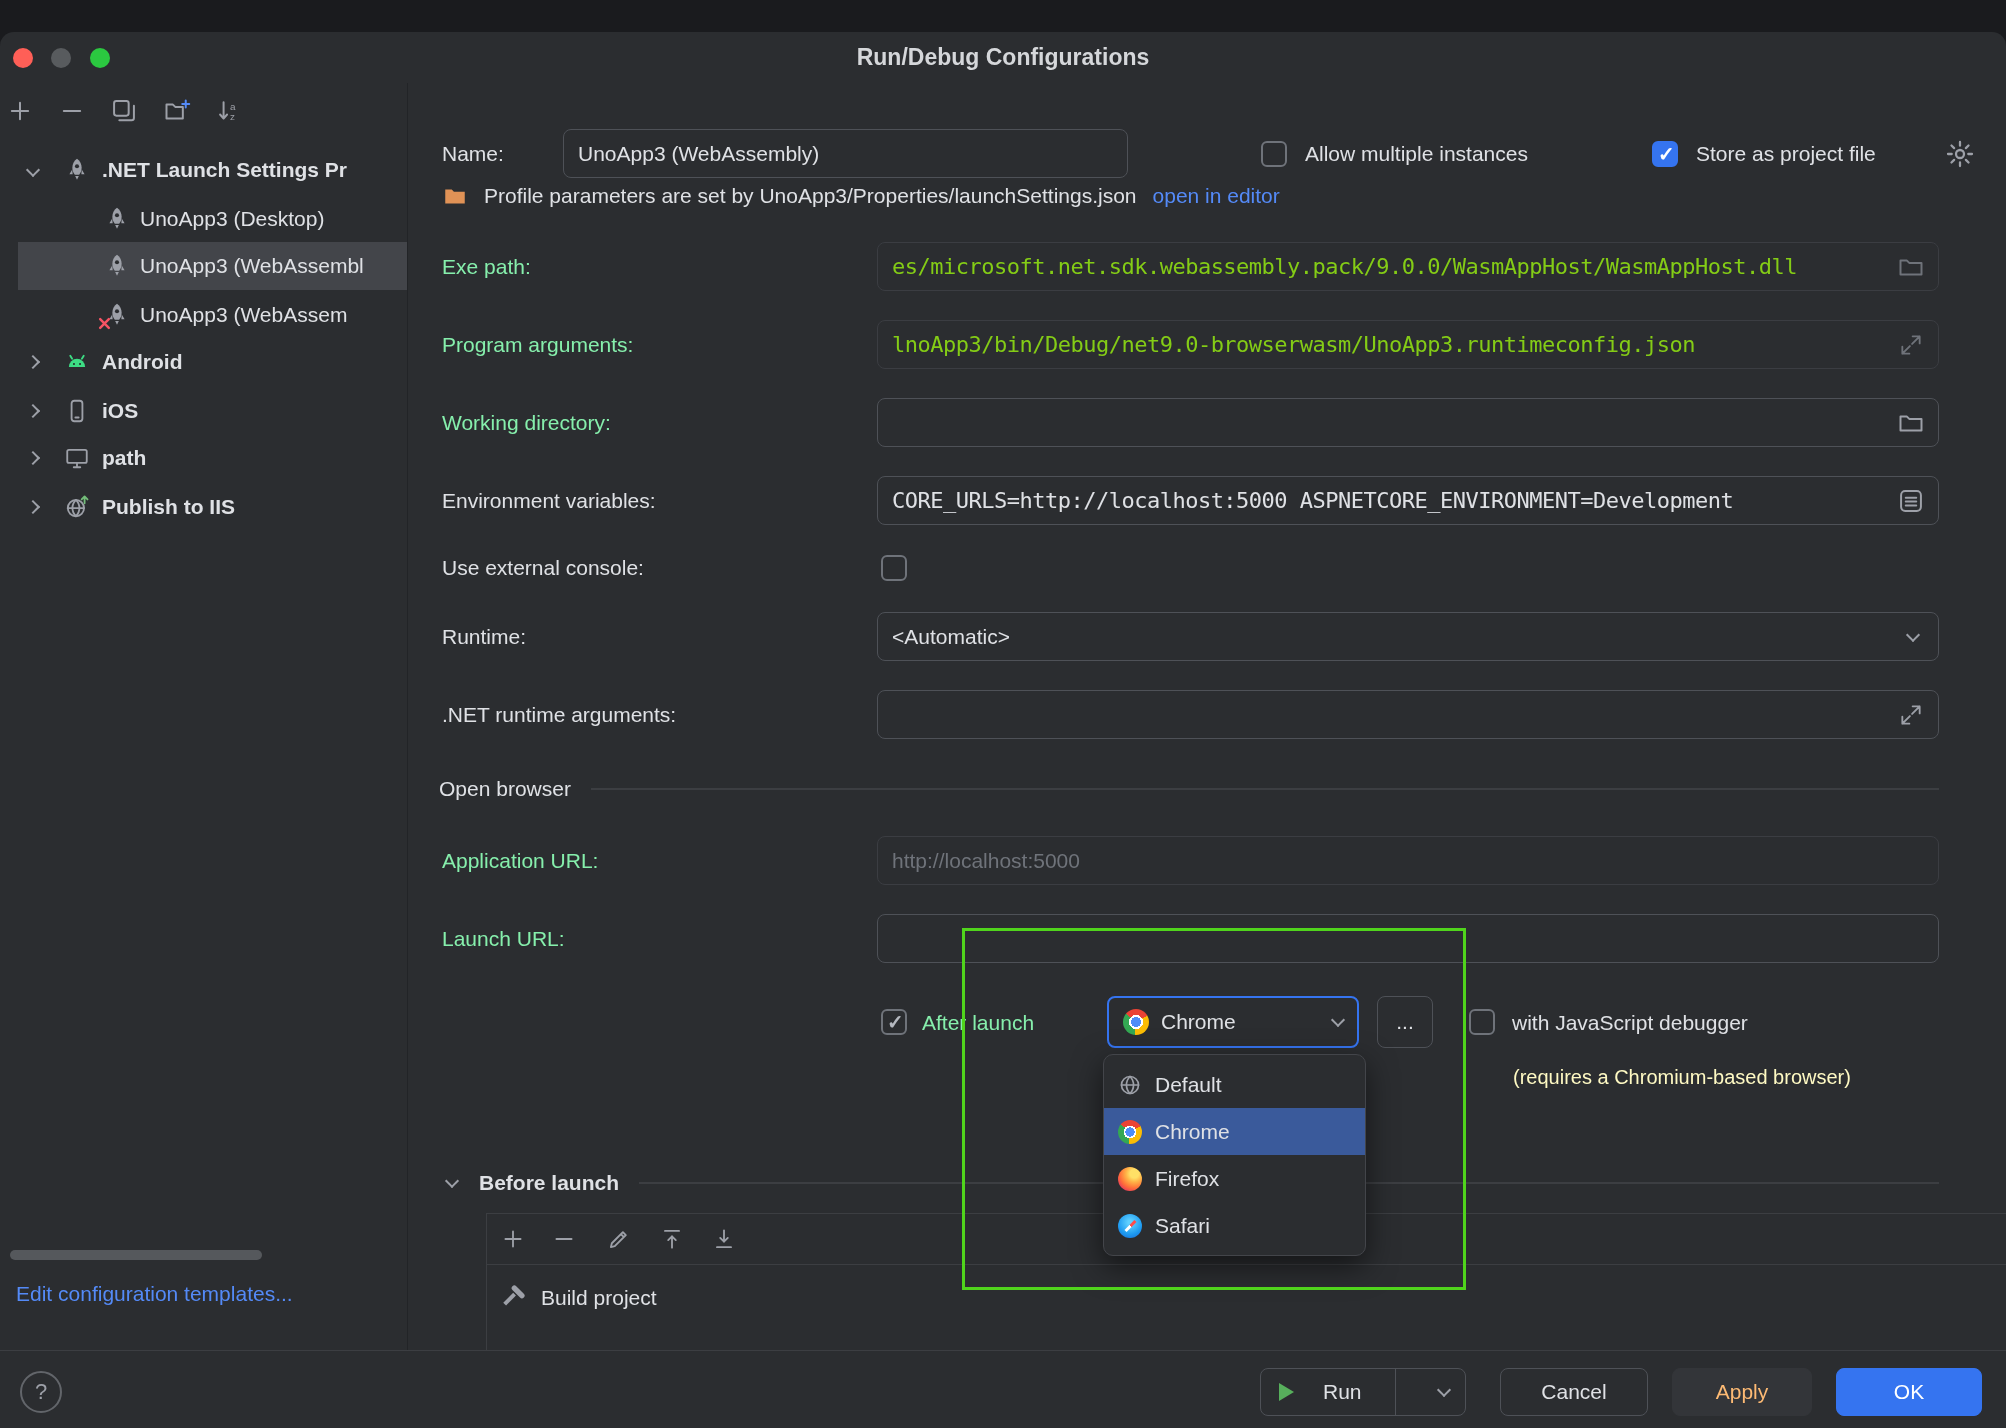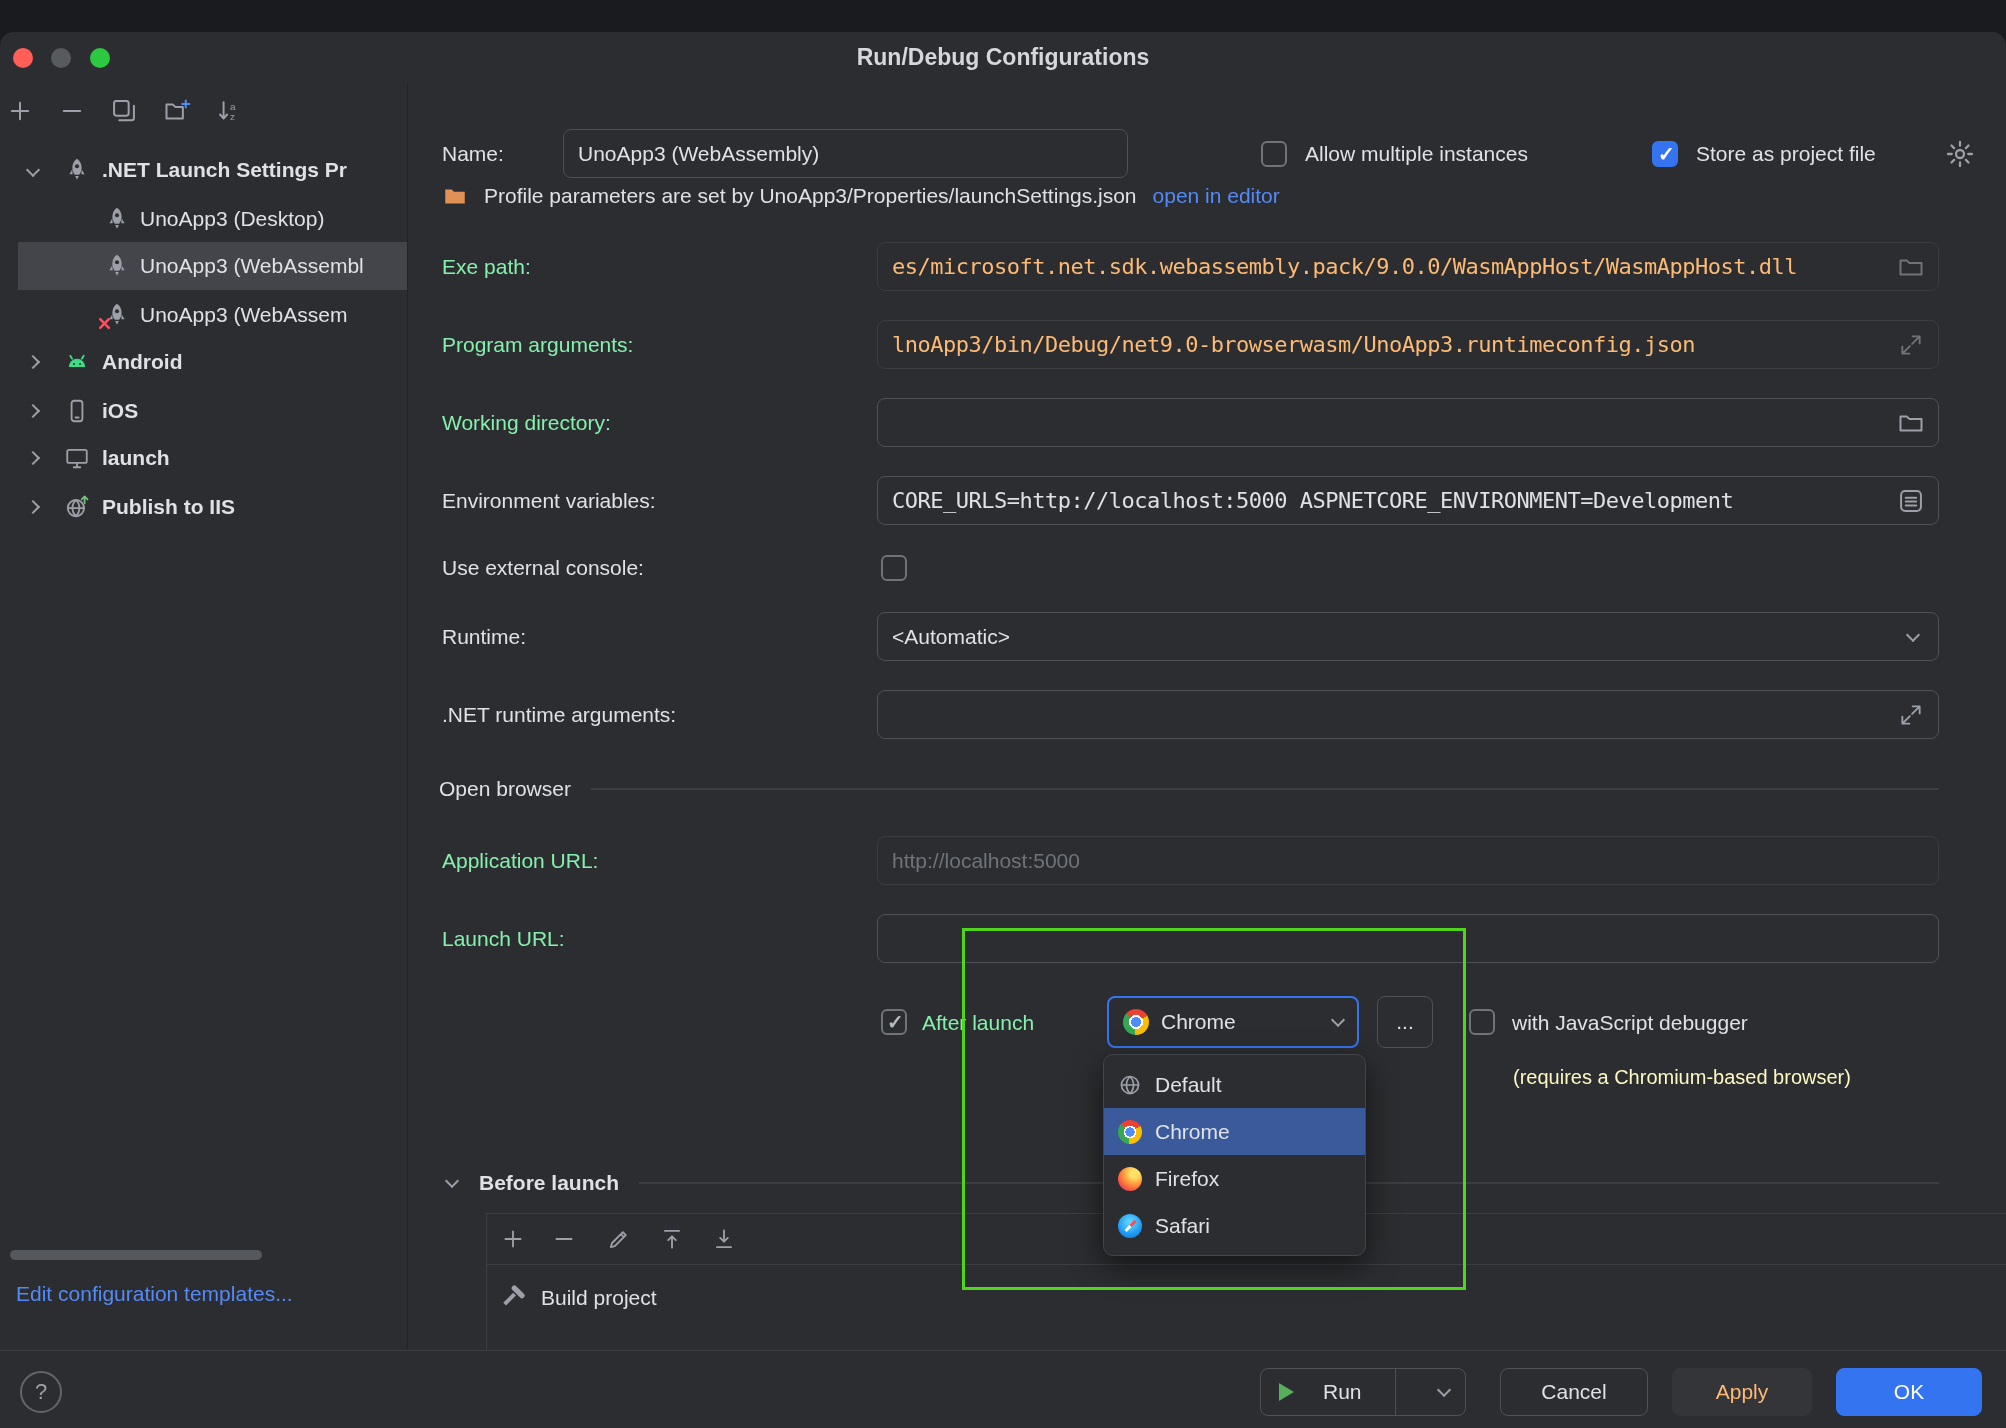--- a/index.html
+++ b/index.html
@@ -23,21 +23,21 @@
   .chev.down{transform:rotate(45deg);}
   .chev.right{transform:rotate(-45deg);}
   .tree-chev{position:absolute;top:19px;}
   .hscroll{position:absolute;left:10px;top:1218px;width:252px;height:10px;border-radius:5px;background:#55585c;}
   .edit-link{position:absolute;left:16px;top:1250px;font-size:21px;color:#548af7;cursor:pointer;}
 
   
   .flabel{position:absolute;left:442px;height:49px;display:flex;align-items:center;font-size:21px;color:#dfe1e5;}
   .flabel.dim{color:#86efac;}
   .ffield{position:absolute;left:877px;right:67px;height:49px;border:1.5px solid #4e5157;border-radius:8px;background:#2b2d30;display:flex;align-items:center;padding:0 12px 0 14px;font-size:21px;}
-  .ffield.disabled{border-color:#3b3d42;color:#fdba74;}
+  .ffield.disabled{border-color:#3b3d42;color:#84cc16;}
   .ffield .ftext{flex:1;overflow:hidden;white-space:nowrap;}
   .mono{font-family:"DejaVu Sans Mono",monospace;font-size:22px;letter-spacing:-0.5px;}
   .fic{width:30px;height:30px;flex:0 0 auto;margin-left:8px;display:flex;align-items:center;justify-content:center;}
   .cb{position:absolute;width:26px;height:26px;border:2px solid #6f737a;border-radius:6px;background:transparent;}
   .cb.checked-blue{background:#3574f0;border-color:#3574f0;}
   .cb.checked-blue::after{content:"✓";position:absolute;left:4px;top:-1px;color:#fff;font-size:20px;font-weight:bold;}
   .cb.checked-gray::after{content:"✓";position:absolute;left:4px;top:-1px;color:#b4b8bf;font-size:20px;font-weight:bold;}
   .sec-head{position:absolute;left:439px;right:67px;height:48px;display:flex;align-items:center;}
   .sec-head .sec-title{font-size:21px;margin-right:20px;}
   .sec-head .sec-line{flex:1;height:1.5px;background:#3c3e42;}
@@ -195,21 +195,21 @@
   </div>
 
   <div class="tree-row group" style="top:402px">
     <span class="chev right tree-chev" style="left:28px"></span>
     <span class="tree-ic" style="left:64px">
       <svg class="ic" width="26" height="26" viewBox="0 0 24 24">
           <rect x="3" y="4.5" width="18" height="12" rx="1.5"></rect>
           <path d="M9 20.5h6M12 16.5v4"></path>
         </svg>
     </span>
-    <span class="tree-label" style="left:102px">launch</span>
+    <span class="tree-label" style="left:102px">path</span>
   </div>
 
   <div class="tree-row group" style="top:451px">
     <span class="chev right tree-chev" style="left:28px"></span>
     <span class="tree-ic" style="left:64px">
       <svg class="ic" width="26" height="26" viewBox="0 0 24 24">
           <circle cx="11" cy="13" r="7.5"></circle>
           <path d="M3.5 13h15M11 5.5c-4.3 4.2-4.3 10.8 0 15 4.3-4.2 4.3-10.8 0-15z"></path>
           <path d="M19 8.5v-6M16.3 5 19 2.2 21.7 5" style="stroke:#73bd79"></path>
         </svg>

